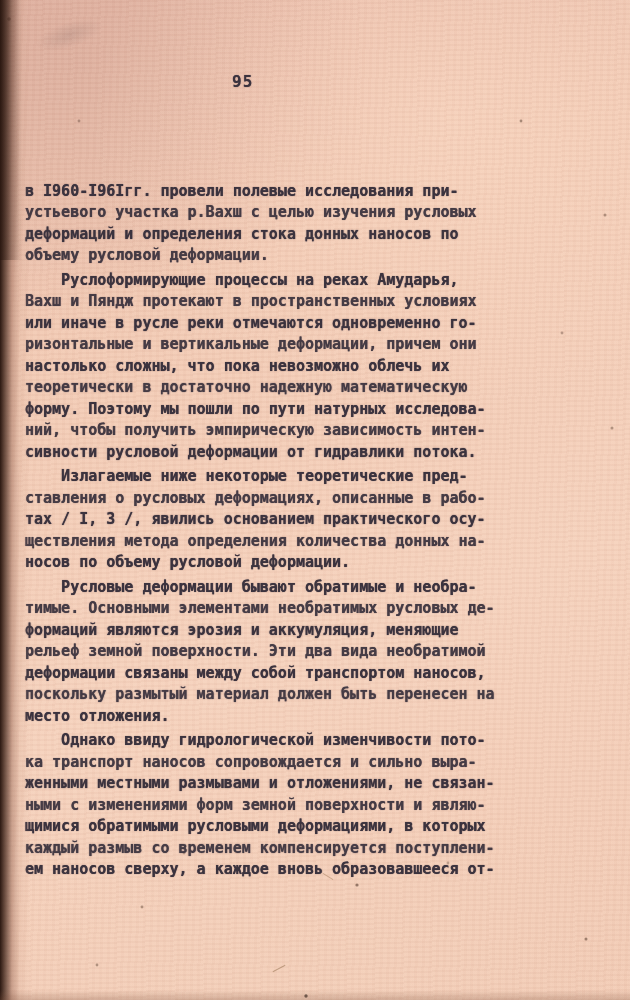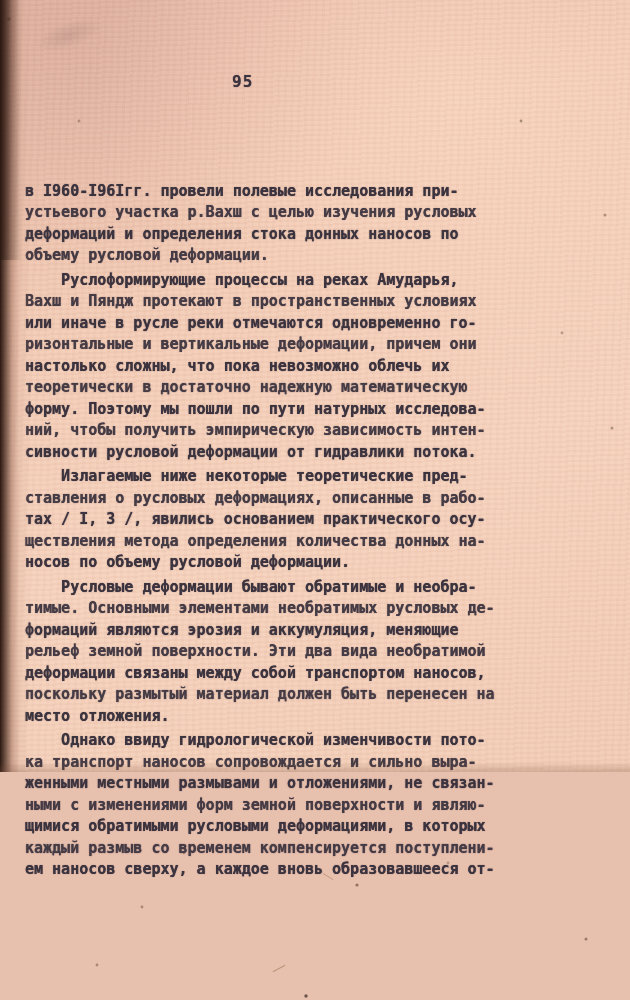--- a/index.html
+++ b/index.html
@@ -6,21 +6,21 @@
     margin: 0;
     padding: 0;
     width: 630px;
     height: 1000px;
     overflow: hidden;
     background: #e8c0ae;
   }
   .page {
     position: relative;
     width: 630px;
-    height: 772px;
+    height: 1000px;
     font-family: "DejaVu Sans Mono", "Liberation Mono", monospace;
     background:
       radial-gradient(ellipse 520px 420px at 72% 12%, rgba(252,218,196,0.55), rgba(252,218,196,0) 70%),
       radial-gradient(ellipse 420px 380px at 12% 6%, rgba(196,148,134,0.30), rgba(196,148,134,0) 70%),
       radial-gradient(ellipse 700px 300px at 50% 100%, rgba(244,210,188,0.45), rgba(244,210,188,0) 75%),
       linear-gradient(160deg, var(--paper-dark) 0%, var(--paper-base) 28%, var(--paper-light) 62%, var(--paper-base) 100%);
   }
   
   .grain {
     position: absolute; inset: 0;

